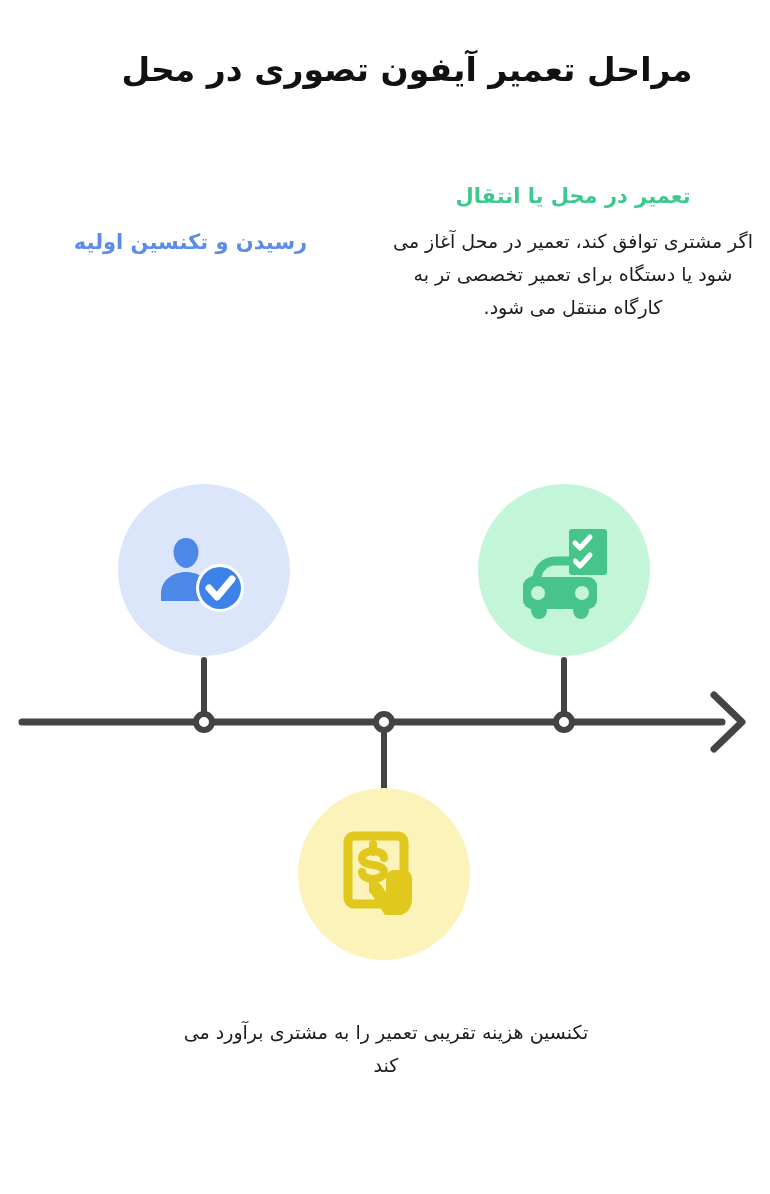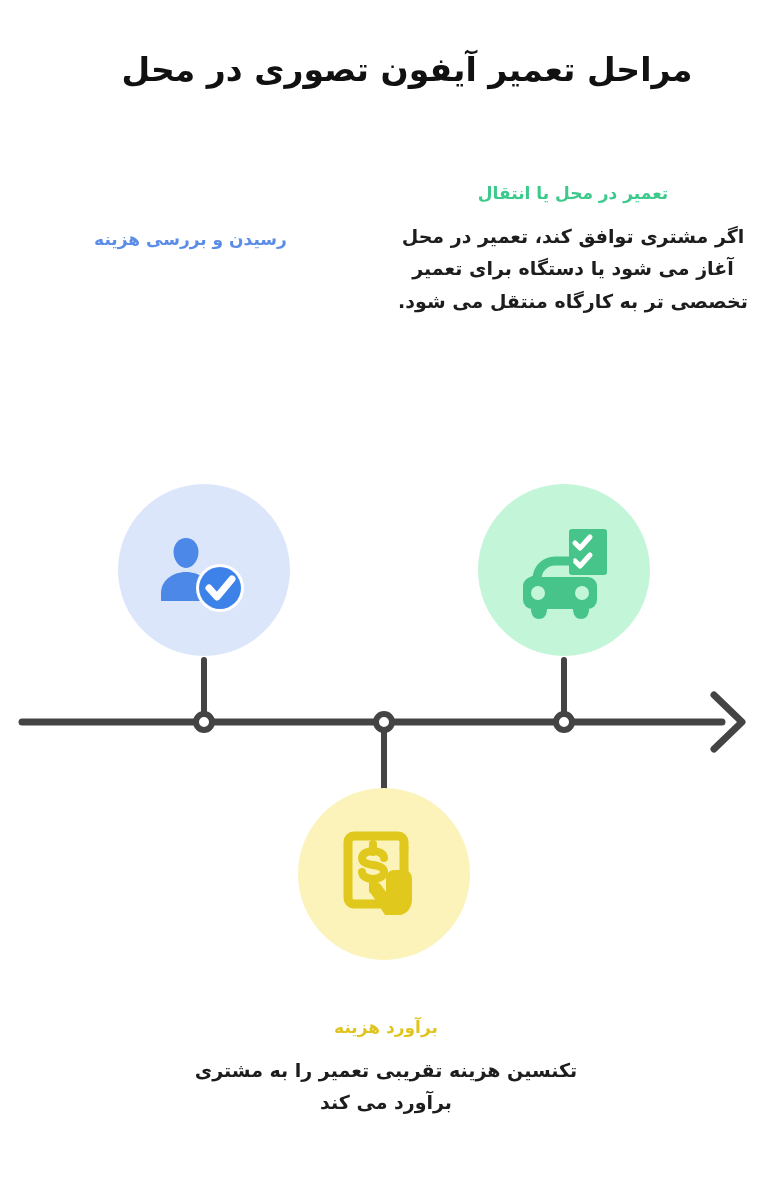--- a/index.html
+++ b/index.html
@@ -37,29 +37,29 @@
     margin-left: 22px;
   }
 
   
   .step-text {
     position: absolute;
     direction: rtl;
     text-align: center;
   }
   .step-heading {
-    font-size: 17px;
+    font-size: 21px;
     font-weight: bold;
     line-height: 1.4;
     margin: 0 0 14px 0;
     direction: rtl;
   }
   .step-body {
     font-size: 19px;
-    font-weight: bold;
+    font-weight: normal;
     color: #1d1d1d;
     line-height: 1.72;
     margin: 0;
     direction: rtl;
   }
 
   
   #step-1-text {
     top: 228px;
     left: 18px;
@@ -125,30 +125,29 @@
   .icon-circle svg { display: block; }
 </style>
 </head>
 <body>
 
 <div class="page">
 
   <h1 class="title">مراحل تعمیر آیفون تصوری در محل</h1>
 
   <div class="step-text" id="step-1-text">
-    <div class="step-heading">رسیدن و بررسی هزینه</div>
+    <div class="step-heading">رسیدن و تکنسین اولیه</div>
   </div>
 
   <div class="step-text" id="step-2-text">
     <div class="step-heading">تعمیر در محل یا انتقال</div>
     <p class="step-body">اگر مشتری توافق کند، تعمیر در محل آغاز می شود یا دستگاه برای تعمیر تخصصی تر به کارگاه منتقل می شود.</p>
   </div>
 
   <div class="step-text" id="step-3-text">
-    <div class="step-heading">برآورد هزینه</div>
     <p class="step-body">تکنسین هزینه تقریبی تعمیر را به مشتری برآورد می کند</p>
   </div>
 
   <svg class="timeline-svg" viewBox="0 0 770 1194">
 
     <line x1="22" y1="722" x2="722" y2="722" stroke="#444444" stroke-width="7" stroke-linecap="round"></line>
 
     <polyline points="714,695 742,722 714,749" fill="none" stroke="#444444" stroke-width="7" stroke-linecap="round" stroke-linejoin="round"></polyline>
 
     <line x1="204" y1="660" x2="204" y2="722" stroke="#444444" stroke-width="6" stroke-linecap="round"></line>

